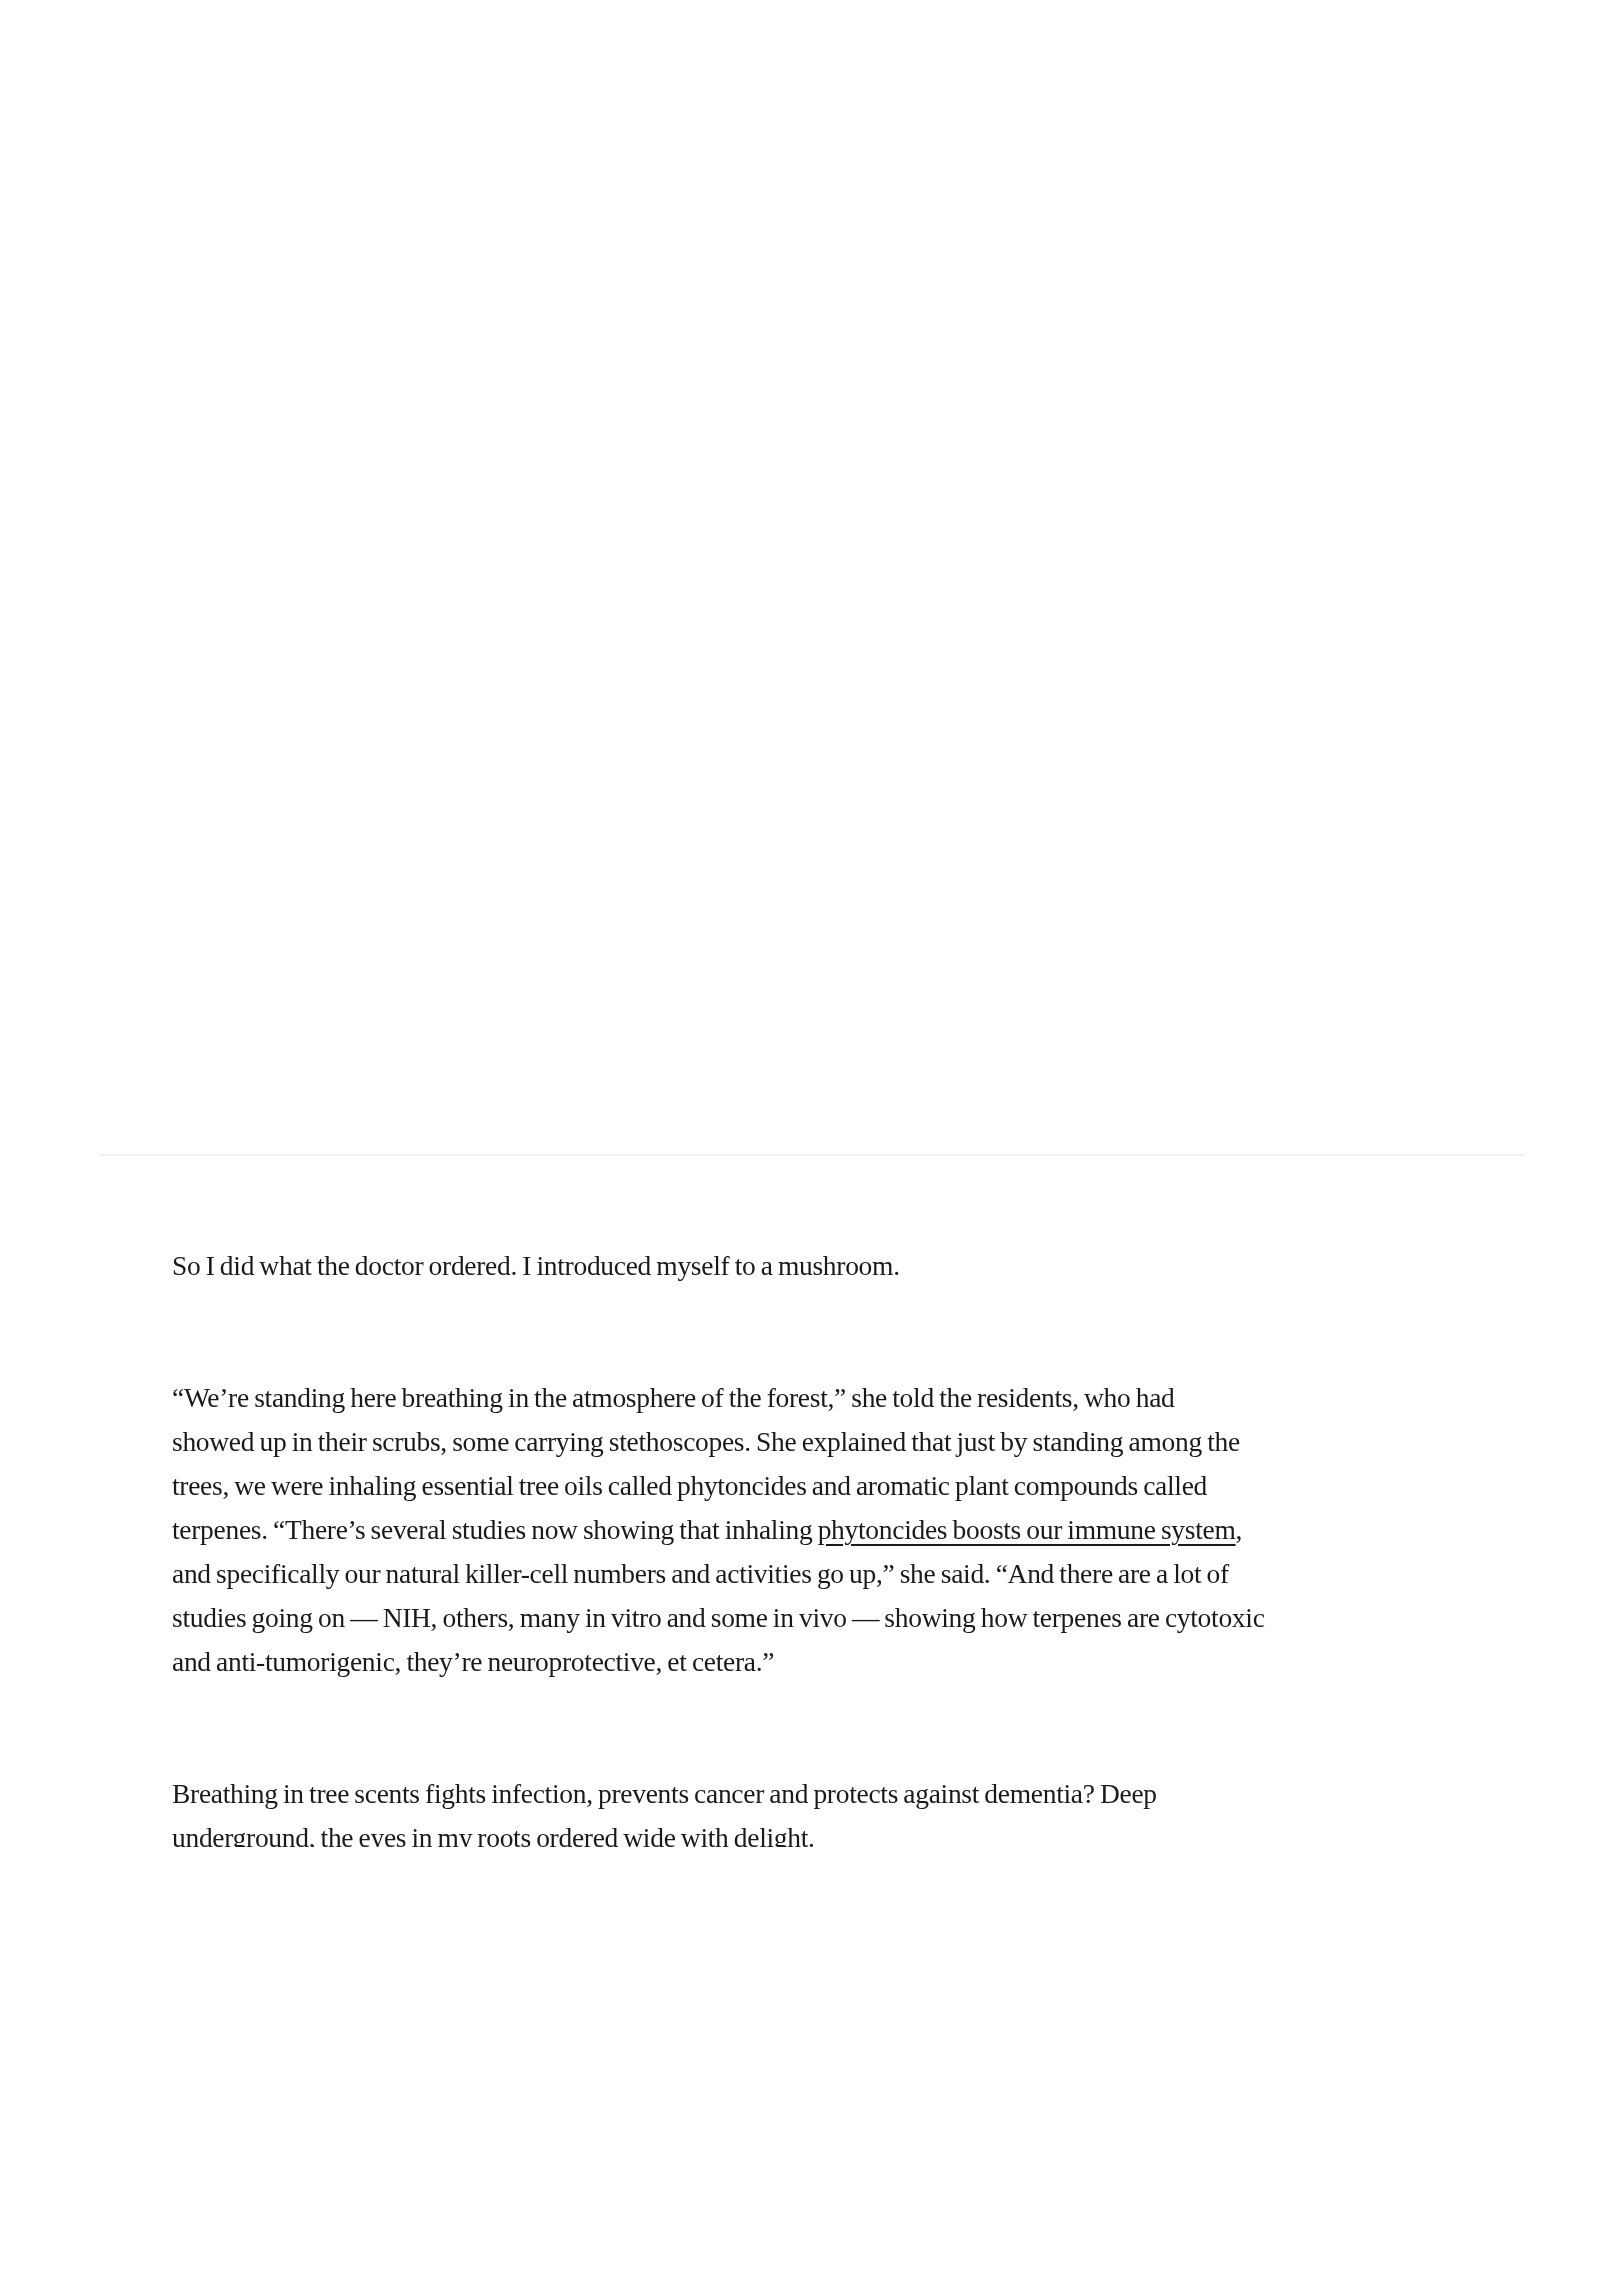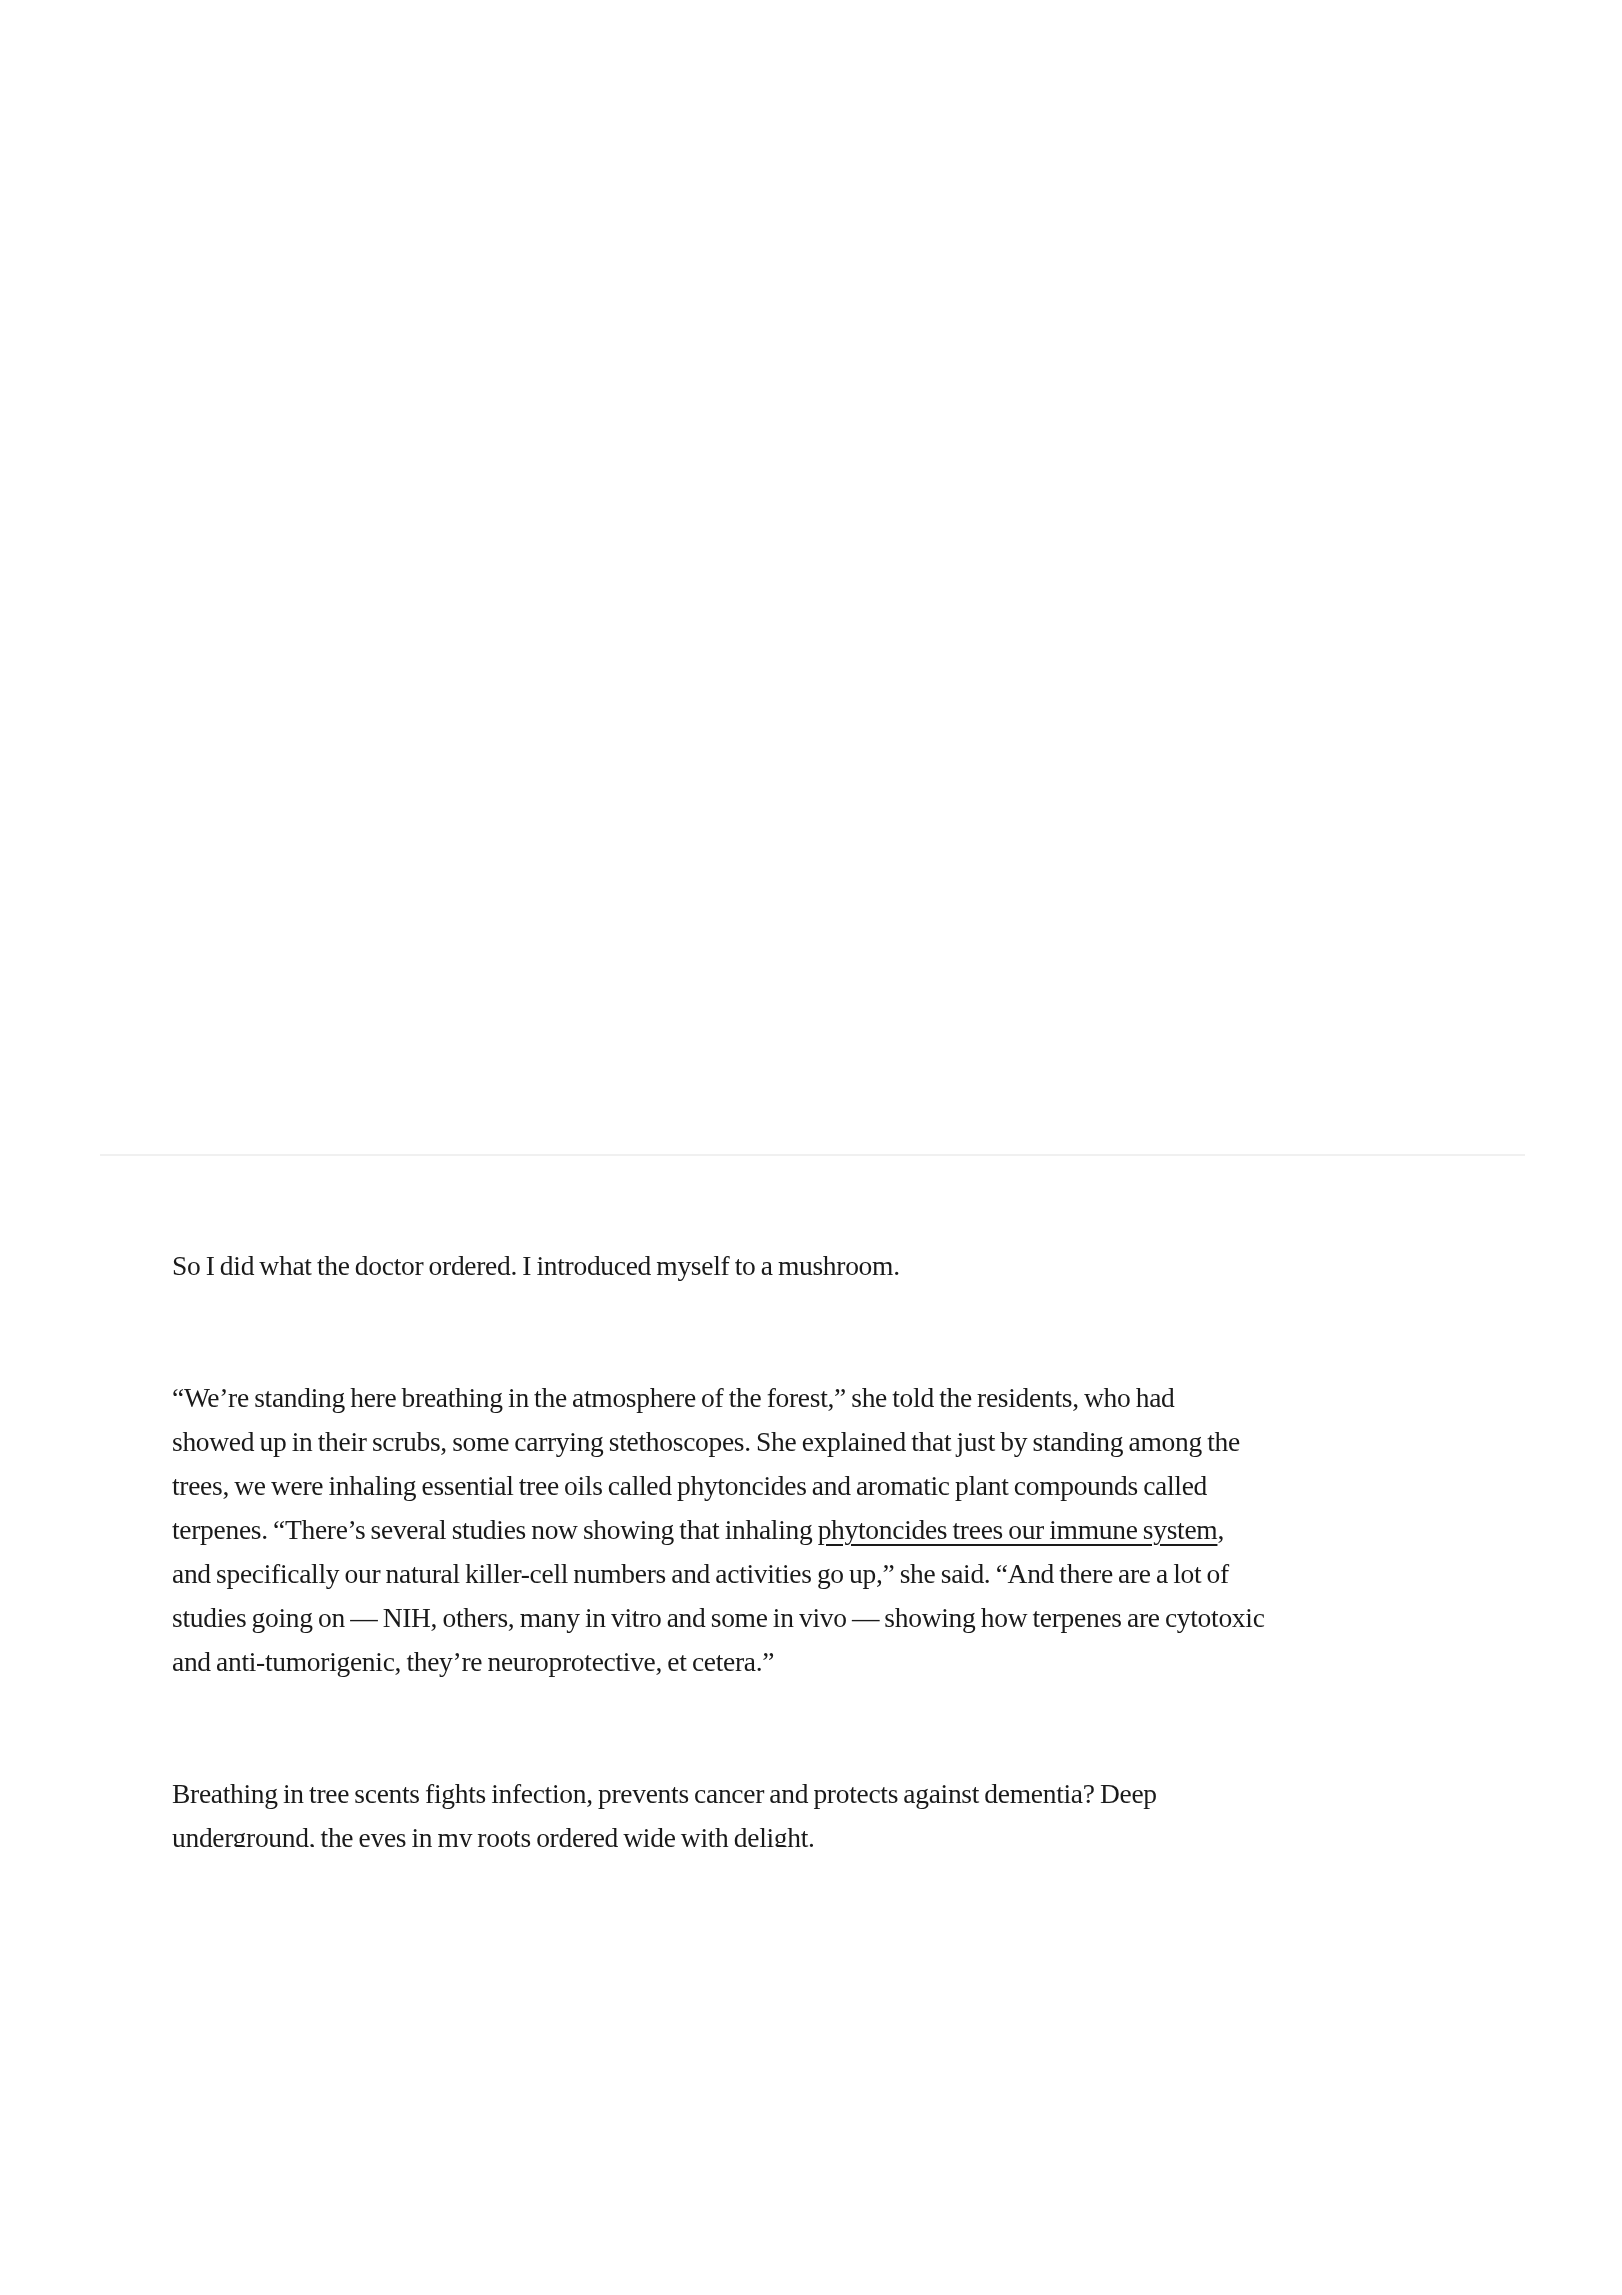--- a/index.html
+++ b/index.html
@@ -72,21 +72,21 @@
 
   <div class="divider divider-top"></div>
 
   <div class="article">
 
     <p class="para-1">So I did what the doctor ordered. I introduced myself to a mushroom.</p>
 
     <p class="para-2"><span>“We’re standing here breathing in the atmosphere of the forest,” she told the residents, who had
 showed up in their scrubs, some carrying stethoscopes. She explained that just by standing among the
 trees, we were inhaling essential tree oils called phytoncides and aromatic plant compounds called
-terpenes. “There’s several studies now showing that inhaling </span><a href="#" class="inline-link">phytoncides trees our immune system</a><span>,
+terpenes. “There’s several studies now showing that inhaling </span><a href="#" class="inline-link">phytoncides boosts our immune system</a><span>,
 and specifically our natural killer-cell numbers and activities go up,” she said. “And there are a lot of
 studies going on — NIH, others, many in vitro and some in vivo — showing how terpenes are cytotoxic
 and anti-tumorigenic, they’re neuroprotective, et cetera.”</span></p>
 
     <p class="para-3">Breathing in tree scents fights infection, prevents cancer and protects against dementia? Deep
 underground, the eyes in my roots ordered wide with delight.</p>
 
     <p class="para-4"><span class="drop-cap">P</span><span>eople have gone to the woods for healing for thousands of years, but modern forest bathing
 originated in the 1980s in Japan, where it’s called shinrin-yoku. Now it’s becoming all the rage
 in the United States, too.</span></p>

